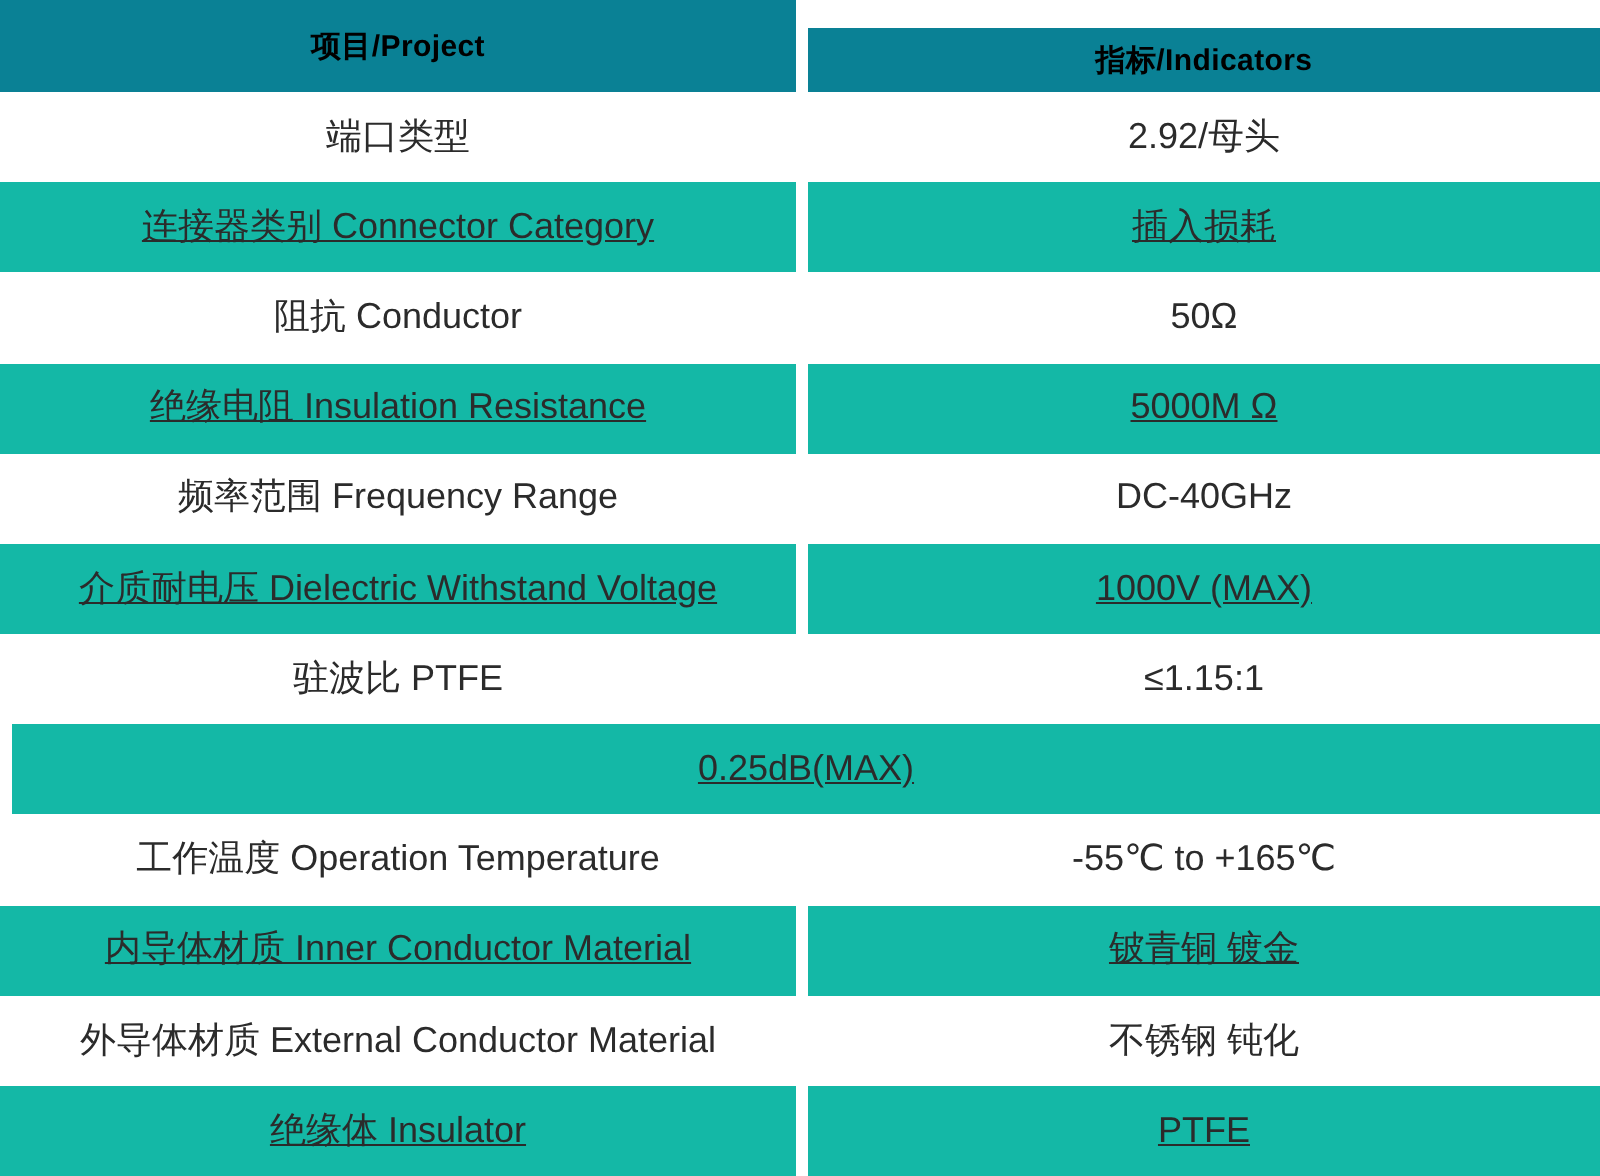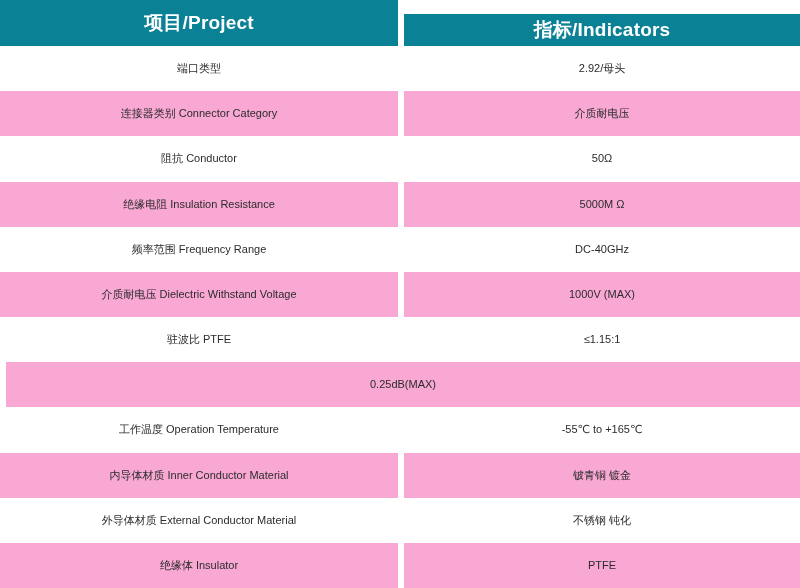--- a/index.html
+++ b/index.html
@@ -24,22 +24,22 @@
 
   
   .spec-header {
     display: flex;
     height: 46px;
     flex: 0 0 46px;
     background: #ffffff;
   }
   .spec-header .hcell {
     background: #0a8195;
-    color: #ffffff;
-    font-size: 19px;
+    color: #000000;
+    font-size: 15px;
     font-weight: 700;
     display: flex;
     align-items: center;
     justify-content: center;
     letter-spacing: .2px;
   }
   .hcell-project {
     width: 398px;
     flex: 0 0 398px;
   }
@@ -61,42 +61,43 @@
   }
   .spec-row {
     display: flex;
     flex: 1 1 0;
     min-height: 0;
   }
   .spec-row .cell {
     display: flex;
     align-items: center;
     justify-content: center;
-    font-size: 11px;
+    font-size: 18px;
     color: #2b2b2b;
     line-height: 1.2;
     text-align: center;
     padding: 0 8px;
     box-sizing: border-box;
     white-space: nowrap;
   }
   .cell-project {
     width: 398px;
     flex: 0 0 398px;
   }
   .cell-indicator {
     flex: 1 1 auto;
   }
 
   
   .spec-row.stripe-light .cell {
     background: #ffffff;
   }
   .spec-row.stripe-tint .cell {
-    background: #f9a8d4;
+    background: #14b8a6;
+    text-decoration: underline;
   }
   .spec-row .col-gap {
     background: #ffffff;
   }
 </style>
 </head>
 <body>
 
 <div class="spec-table">
 
@@ -108,21 +109,21 @@
 
   <div class="spec-body">
       <div class="spec-row stripe-light">
         <div class="cell cell-project">端口类型</div>
         <div class="col-gap"></div>
         <div class="cell cell-indicator">2.92/母头</div>
       </div>
       <div class="spec-row stripe-tint">
         <div class="cell cell-project">连接器类别 Connector Category</div>
         <div class="col-gap"></div>
-        <div class="cell cell-indicator">介质耐电压</div>
+        <div class="cell cell-indicator">插入损耗</div>
       </div>
       <div class="spec-row stripe-light">
         <div class="cell cell-project">阻抗 Conductor</div>
         <div class="col-gap"></div>
         <div class="cell cell-indicator">50Ω</div>
       </div>
       <div class="spec-row stripe-tint">
         <div class="cell cell-project">绝缘电阻 Insulation Resistance</div>
         <div class="col-gap"></div>
         <div class="cell cell-indicator">5000M Ω</div>

